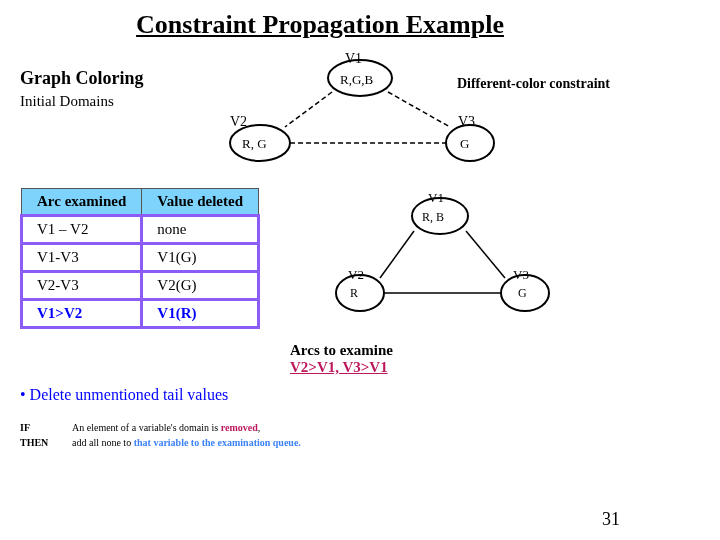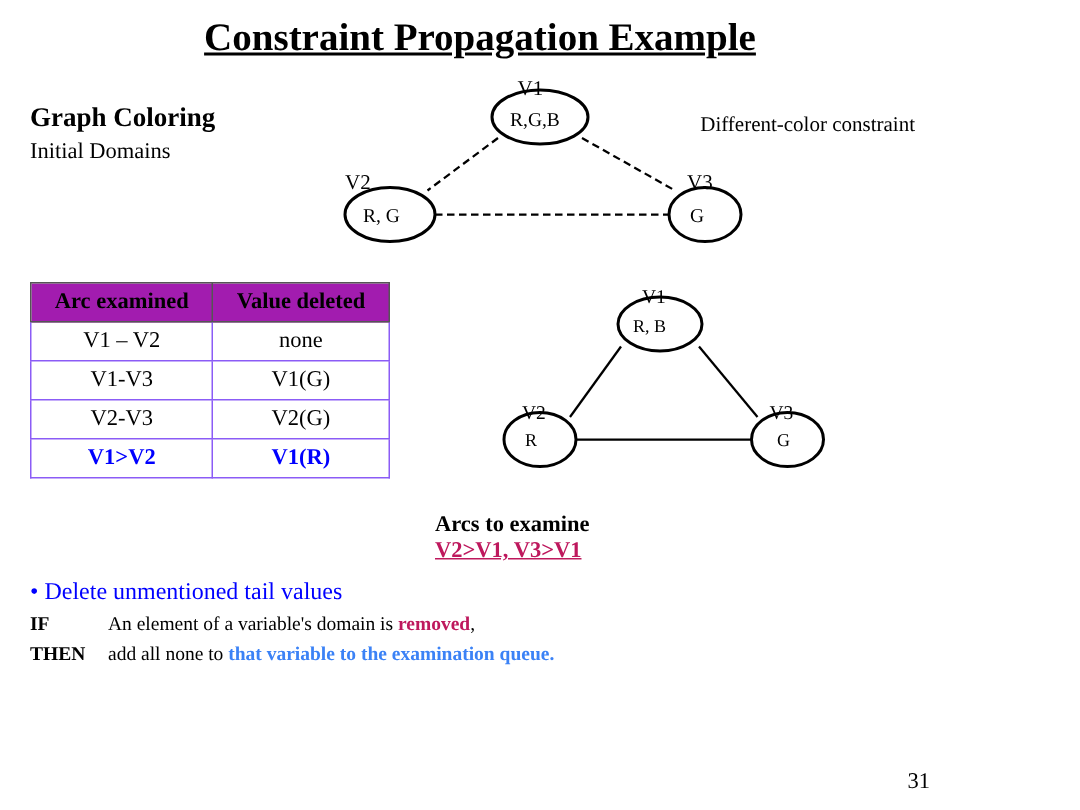--- a/index.html
+++ b/index.html
@@ -63,47 +63,47 @@
       width: 380px;
       height: 130px;
     }
 
     
     .constraint-label {
       position: absolute;
       right: 10px;
       top: 28px;
       font-size: 14px;
+      font-weight: bold;
     }
 
     
     .middle-section {
       display: flex;
       align-items: flex-start;
       gap: 20px;
     }
 
     
     .arc-table {
       border-collapse: collapse;
       font-size: 15px;
       min-width: 240px;
     }
 
     .arc-table th {
       border: 1px solid #555;
       padding: 4px 14px;
       text-align: center;
-      background: #a21caf;
+      background: #7dd3fc;
     }
 
     .arc-table td {
-      border: 1px solid #8b5cf6;
+      border: 3px solid #8b5cf6;
       padding: 4px 14px;
-      text-align: center;
     }
 
     .arc-table tr:last-child td {
       font-weight: bold;
       color: blue;
     }
 
     .highlight-row td {
       font-weight: bold;
       color: blue;
@@ -136,29 +136,29 @@
     }
 
     
     .bottom-section {
       margin-top: 10px;
     }
 
     .delete-line {
       font-size: 16px;
       color: blue;
-      margin-bottom: 2px;
+      margin-bottom: 16px;
     }
 
     .delete-line::before {
       content: '• ';
     }
 
     .if-then-block {
-      font-size: 13px;
+      font-size: 10px;
       line-height: 1.5;
     }
 
     .if-label {
       font-weight: bold;
     }
 
     .then-label {
       font-weight: bold;
     }
@@ -170,21 +170,21 @@
 
     .examination-text {
       color: #3b82f6;
       font-weight: bold;
     }
 
     .page-number {
       position: absolute;
       bottom: 10px;
       right: 20px;
-      font-size: 15px;
+      font-size: 18px;
     }
 
     .if-then-row {
       display: flex;
       gap: 8px;
     }
 
     .if-then-label-col {
       min-width: 44px;
     }

